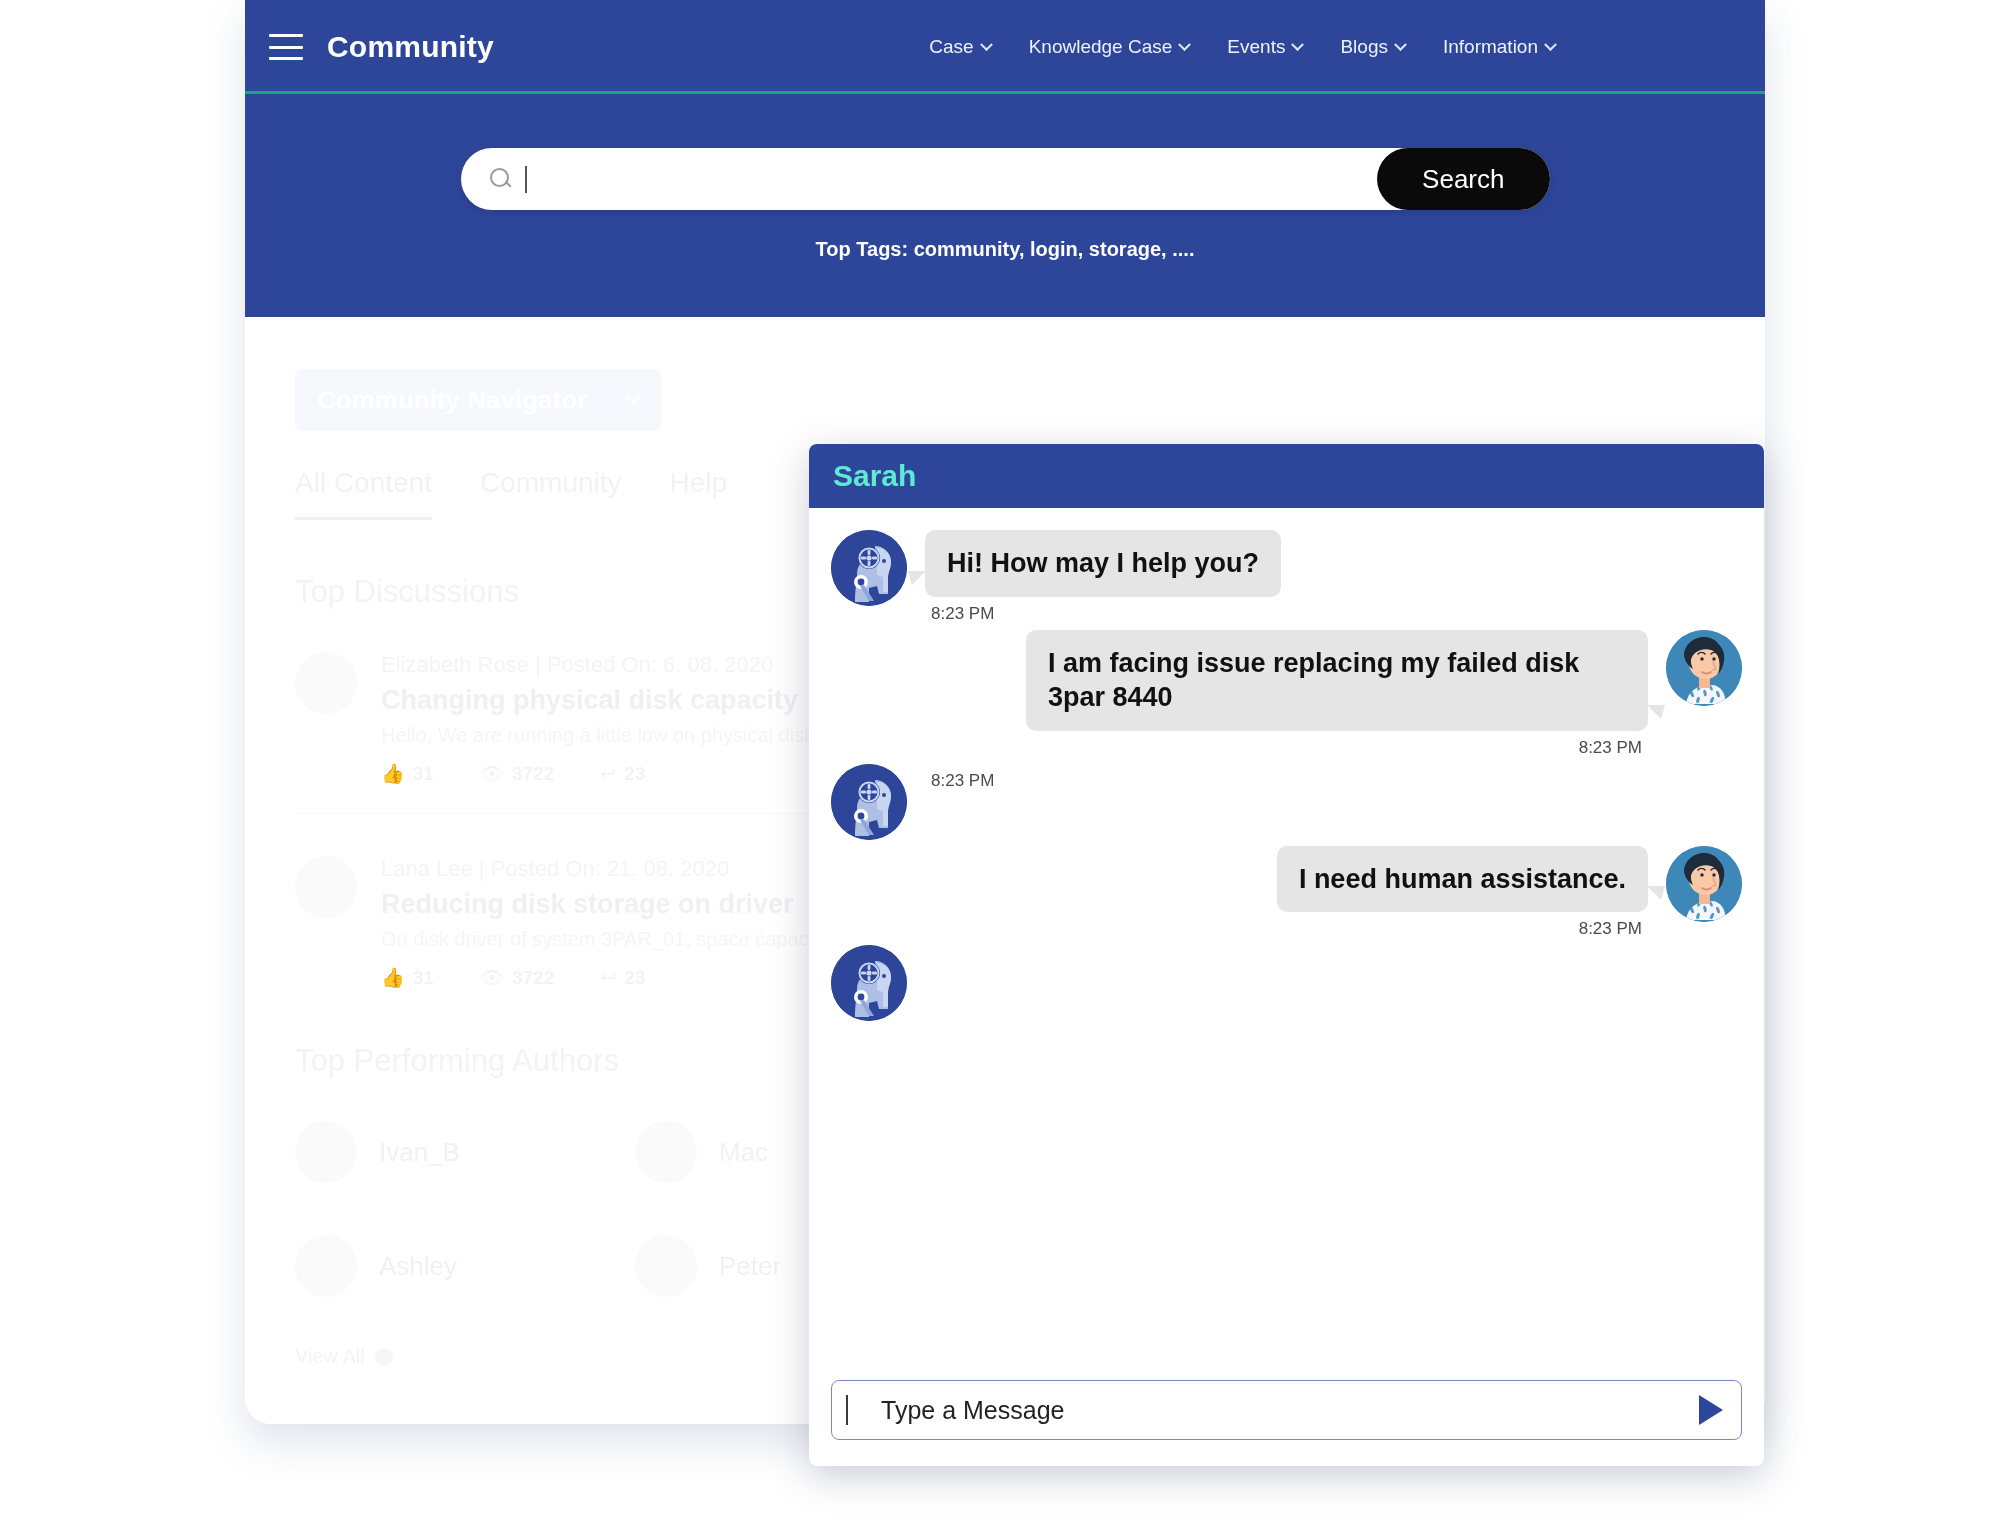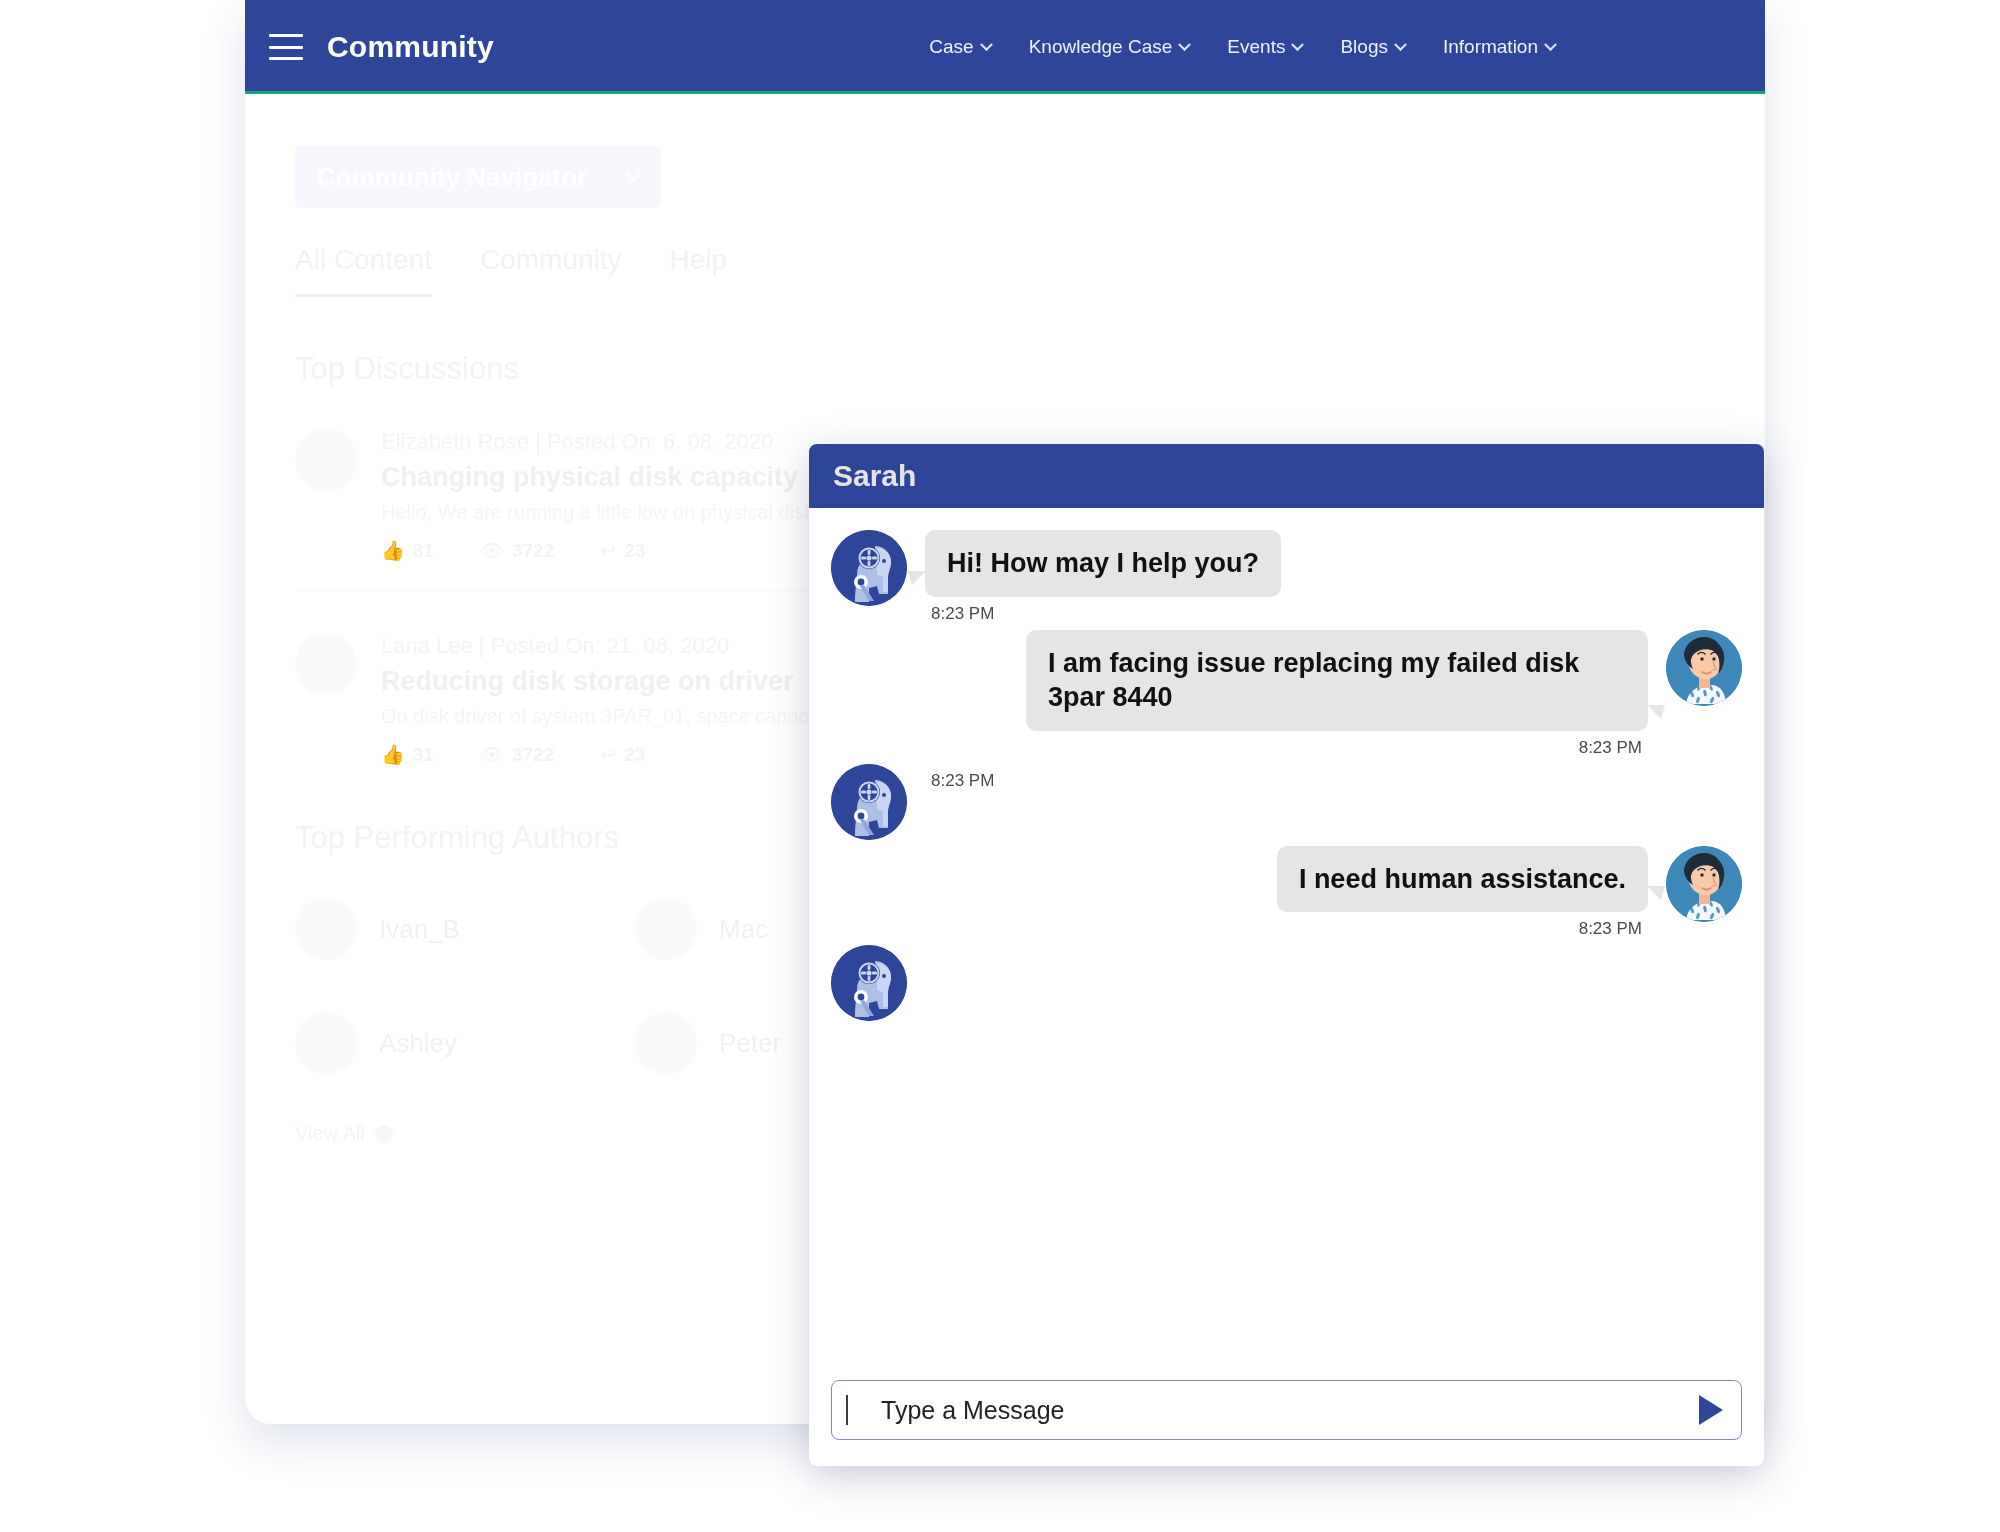--- a/index.html
+++ b/index.html
@@ -257,21 +257,21 @@
   }
   .chat-header {
     height: 64px;
     background: #2e4699;
     display: flex;
     align-items: center;
     padding-left: 24px;
     flex: 0 0 auto;
   }
   .chat-header-title {
-    color: #e5e5e5;
+    color: #5eead4;
     font-size: 30px;
     font-weight: bold;
   }
   .chat-body {
     flex: 1;
     padding: 22px 22px 0 22px;
     overflow: hidden;
   }
 
   .msg-row { display: flex; margin-bottom: 6px; }
@@ -417,20 +417,29 @@
           <i class="chev"></i>
         </div>
         <div class="nav-item">
           <span>Information</span>
           <i class="chev"></i>
         </div>
       </div>
       <div class="nav-divider"></div>
     </div>
 
+    <div class="hero">
+      <div class="search-wrap">
+        <div class="search-icon-c"></div>
+        <div class="caret"></div>
+        <input class="search-input" type="text" placeholder="" style="">
+        <button class="search-btn">Search</button>
+      </div>
+      <div class="top-tags">Top Tags: community, login, storage, ....</div>
+    </div>
 
     <div class="page-body">
 
       <div class="navigator-pill">
         <span>Community Navigator</span>
         <i class="chev2"></i>
       </div>
 
       <div class="tabs-row">
         <div class="tab-active">All Content</div>

